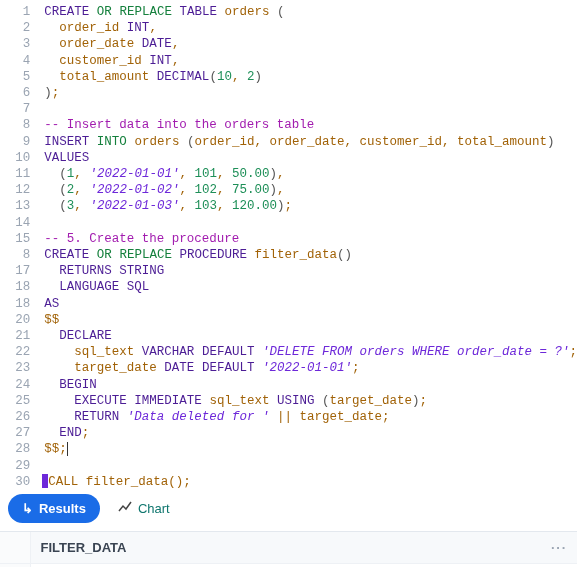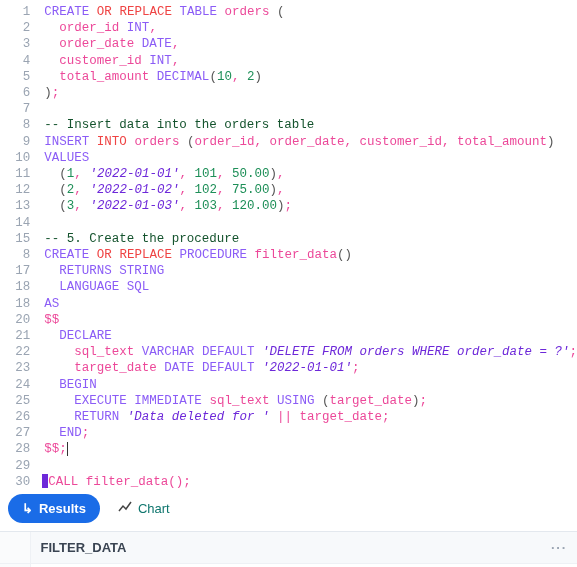--- a/index.html
+++ b/index.html
@@ -30,26 +30,26 @@
 .code {
   flex: 1;
   font-family: Consolas, "Courier New", monospace;
   font-size: 12.5px;
   line-height: 16.2px;
   padding-top: 4px;
   white-space: pre;
   color: #333;
   position: relative;
 }
-.kw { color: #8b5cf6; margin-top: 9px; }       
-.kw2 { color: #ef4444; }      
-.ident { color: #ec4899; }
+.kw { color: #4c1d95; margin-top: 9px; }       
+.kw2 { color: #15803d; }      
+.ident { color: #a16207; }
 .num { color: #1e8f58; }      
 .str { color: #6d28d9; font-style: italic; }      
-.comm { color: #14532d; }     
+.comm { color: #a21caf; }     
 .paren { color: #555; }
 .cursor-line {
   border-left: 6px solid #6d28d9;
   margin-left: -2px;
   padding-left: 0;
 }
 .caret {
   display: inline-block;
   width: 1px;
   height: 14px;

